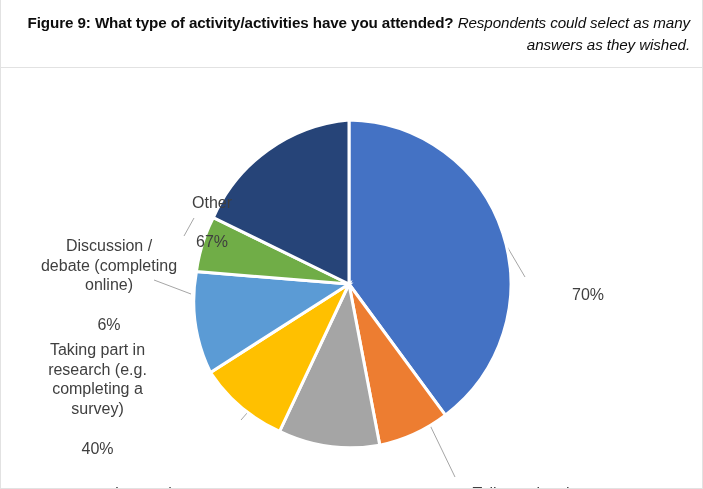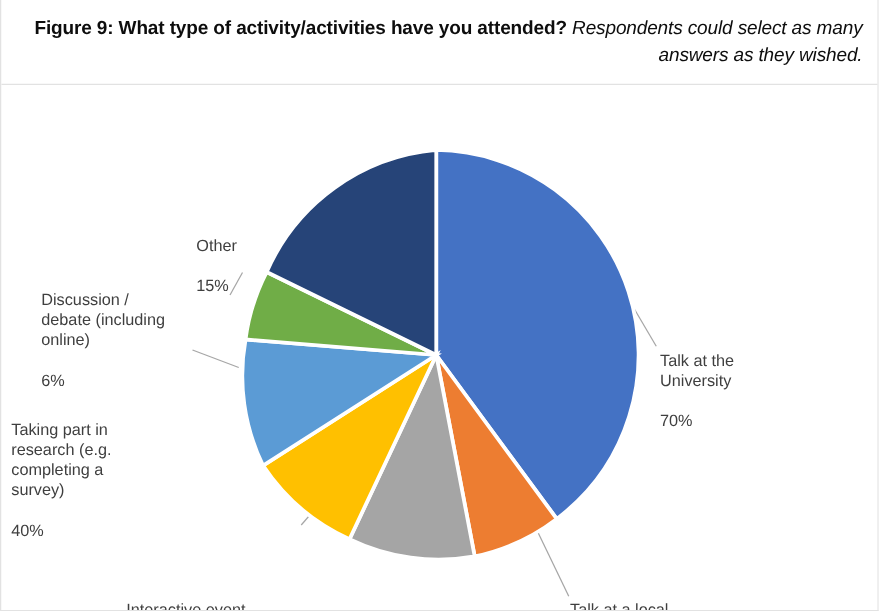--- a/index.html
+++ b/index.html
@@ -56,33 +56,33 @@
     height: 420px;
   }
   #pie-svg {
     position: absolute;
     left: 0;
     top: 0;
   }
   
   .pie-label {
     position: absolute;
-    font-size: 13px;
+    font-size: 16px;
     line-height: 1.24;
     color: #3f3f3f;
-    text-align: left;
+    text-align: center;
     white-space: pre-line;
   }
   .pie-label .lbl-name { display: block; }
   .pie-label .lbl-pct  { display: block; }
 
   #label-talk-university { left: 527px; top: 197px; width: 120px; }
   #label-talk-local      { left: 455px; top: 396px; width: 130px; }
   #label-interactive     { left: 100px; top: 396px; width: 145px; }
-  #label-research        { left: 8px;  top: 252px; width: 137px; }
+  #label-research        { left: 28px;  top: 252px; width: 137px; }
   #label-discussion      { left: 32px;  top: 148px; width: 152px; }
   #label-other           { left: 156px; top: 105px; width: 110px; }
 </style>
 </head>
 <body>
 
 <div id="figure">
 
   <div id="caption-block">
     <div id="caption-text"><span class="cap-bold">Figure 9: What type of activity/activities have you attended?</span> <span class="cap-italic">Respondents could select as many answers as they wished.</span></div>
@@ -114,22 +114,20 @@
 
         <path d="M 348 216 L 209.44 304.46 A 164 164 0 0 1 195.44 203.57 Z" fill="#5B9BD5" stroke="#ffffff" stroke-width="3"></path>
 
         <path d="M 348 216 L 195.44 203.57 A 164 164 0 0 1 212.33 149.63 Z" fill="#70AD47" stroke="#ffffff" stroke-width="3"></path>
 
         <path d="M 348 216 L 212.33 149.63 A 164 164 0 0 1 348 52 Z" fill="#264478" stroke="#ffffff" stroke-width="3"></path>
       </g>
     </svg>
 
     <div class="pie-label" id="label-talk-university">
-      <span class="lbl-name">Talk at the
-University</span>
       <span class="lbl-pct">70%</span>
     </div>
 
     <div class="pie-label" id="label-talk-local">
       <span class="lbl-name">Talk at a local
 venue (e.g.
 school)</span>
       
     </div>
 
@@ -143,24 +141,24 @@
     <div class="pie-label" id="label-research">
       <span class="lbl-name">Taking part in
 research (e.g.
 completing a
 survey)</span>
       <span class="lbl-pct">40%</span>
     </div>
 
     <div class="pie-label" id="label-discussion">
       <span class="lbl-name">Discussion /
-debate (including
+debate (completing
 online)</span>
       <span class="lbl-pct">6%</span>
     </div>
 
     <div class="pie-label" id="label-other">
       <span class="lbl-name">Other</span>
-      <span class="lbl-pct">15%</span>
+      <span class="lbl-pct">67%</span>
     </div>
 
   </div>
 </div>
 
 </body></html>

